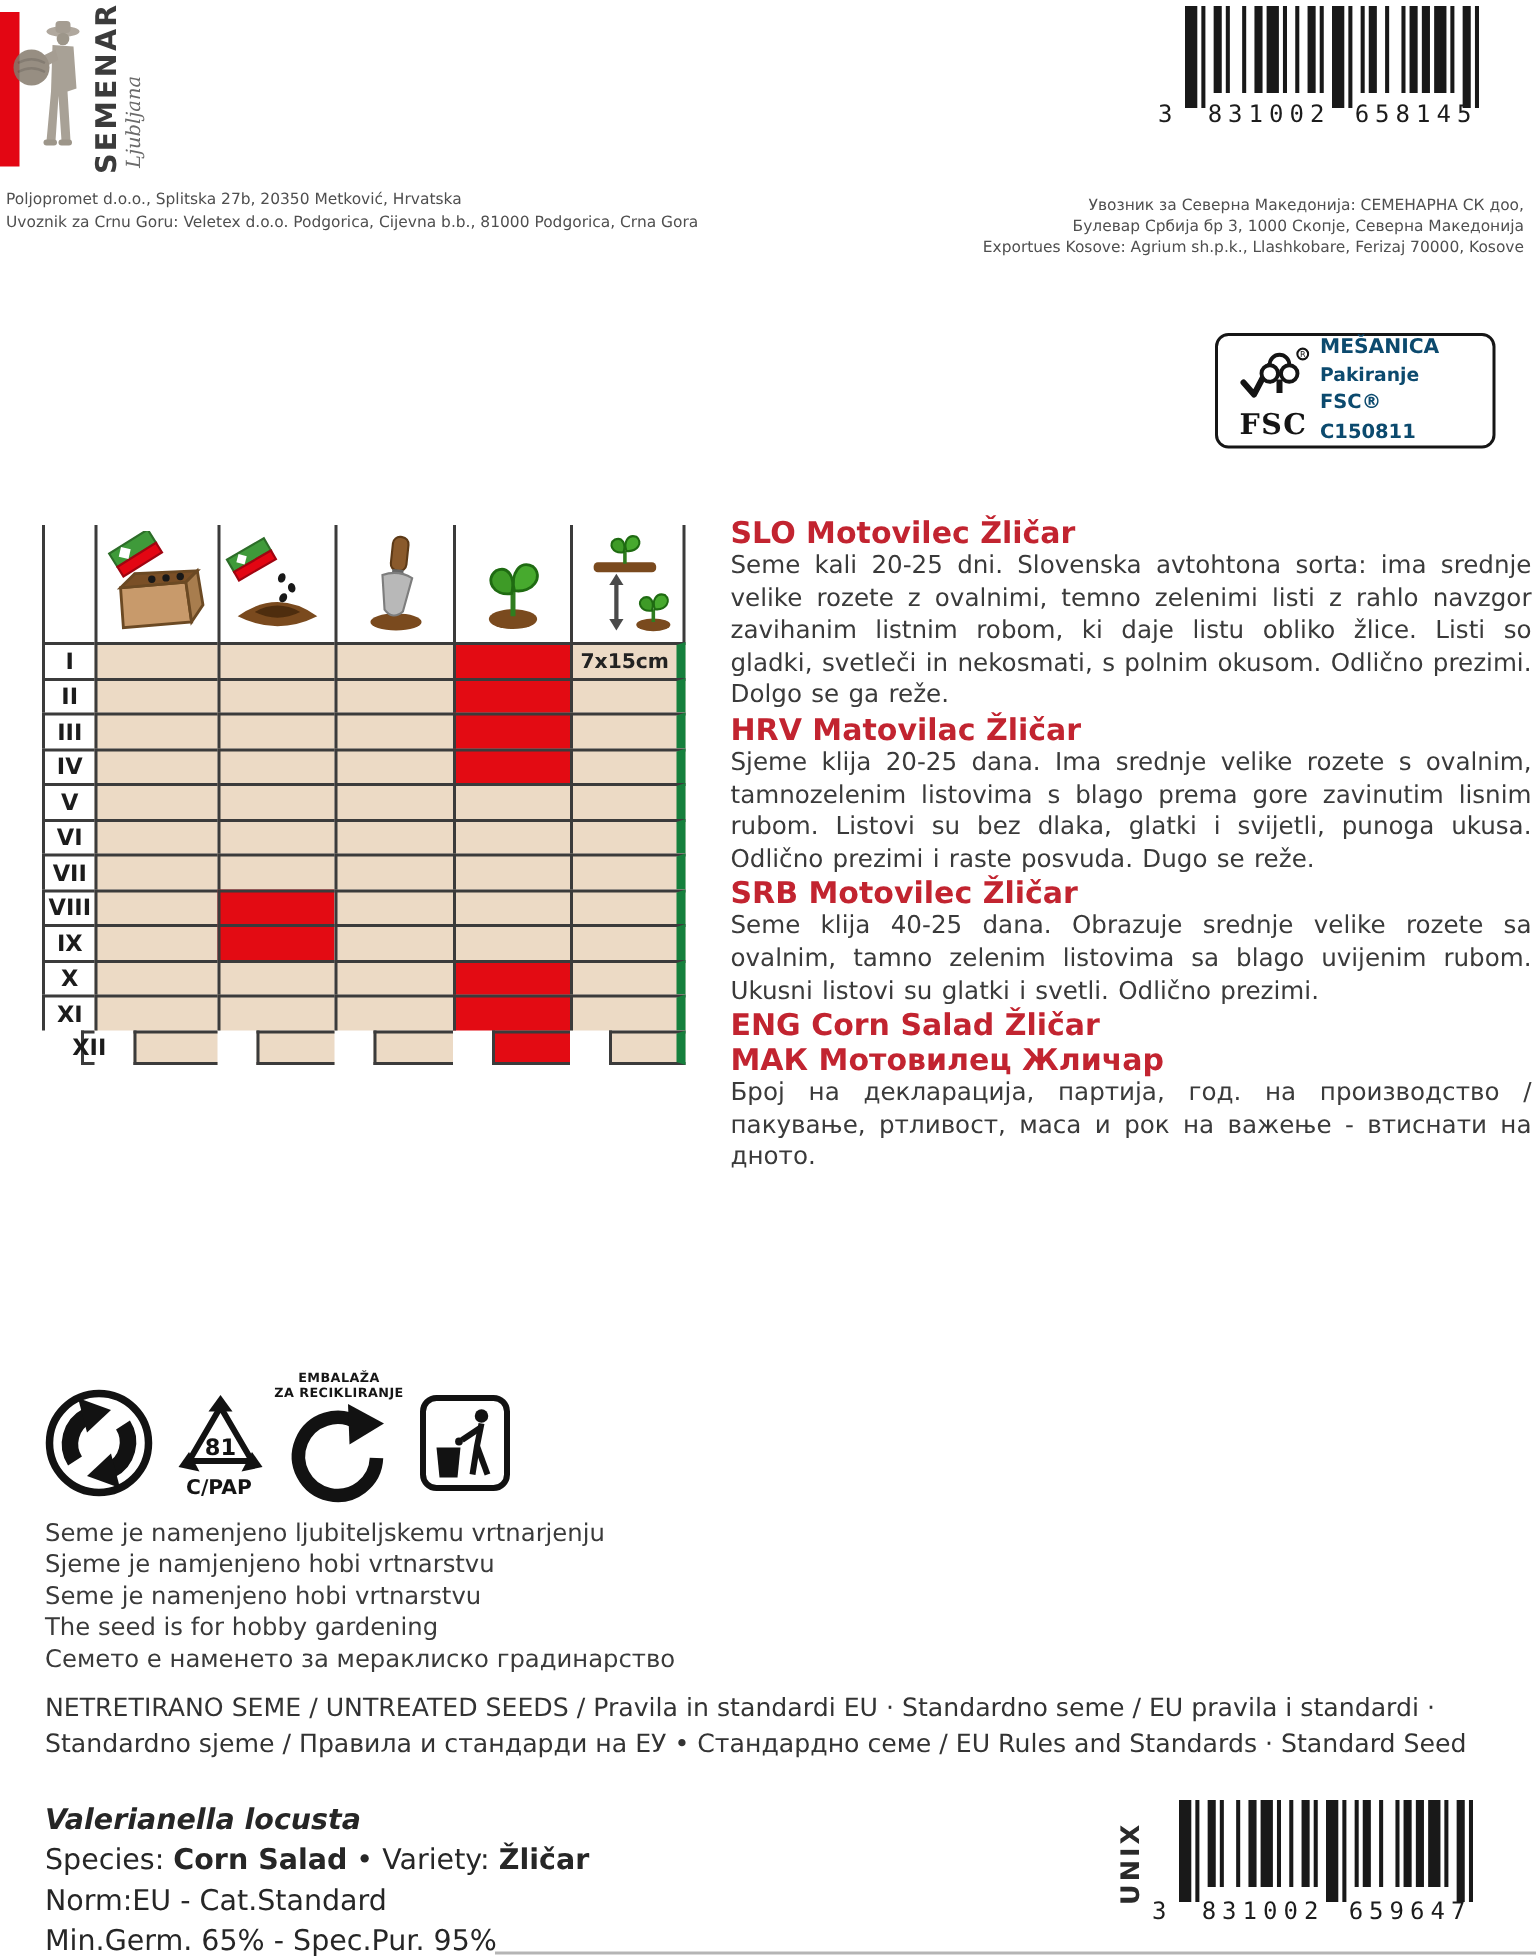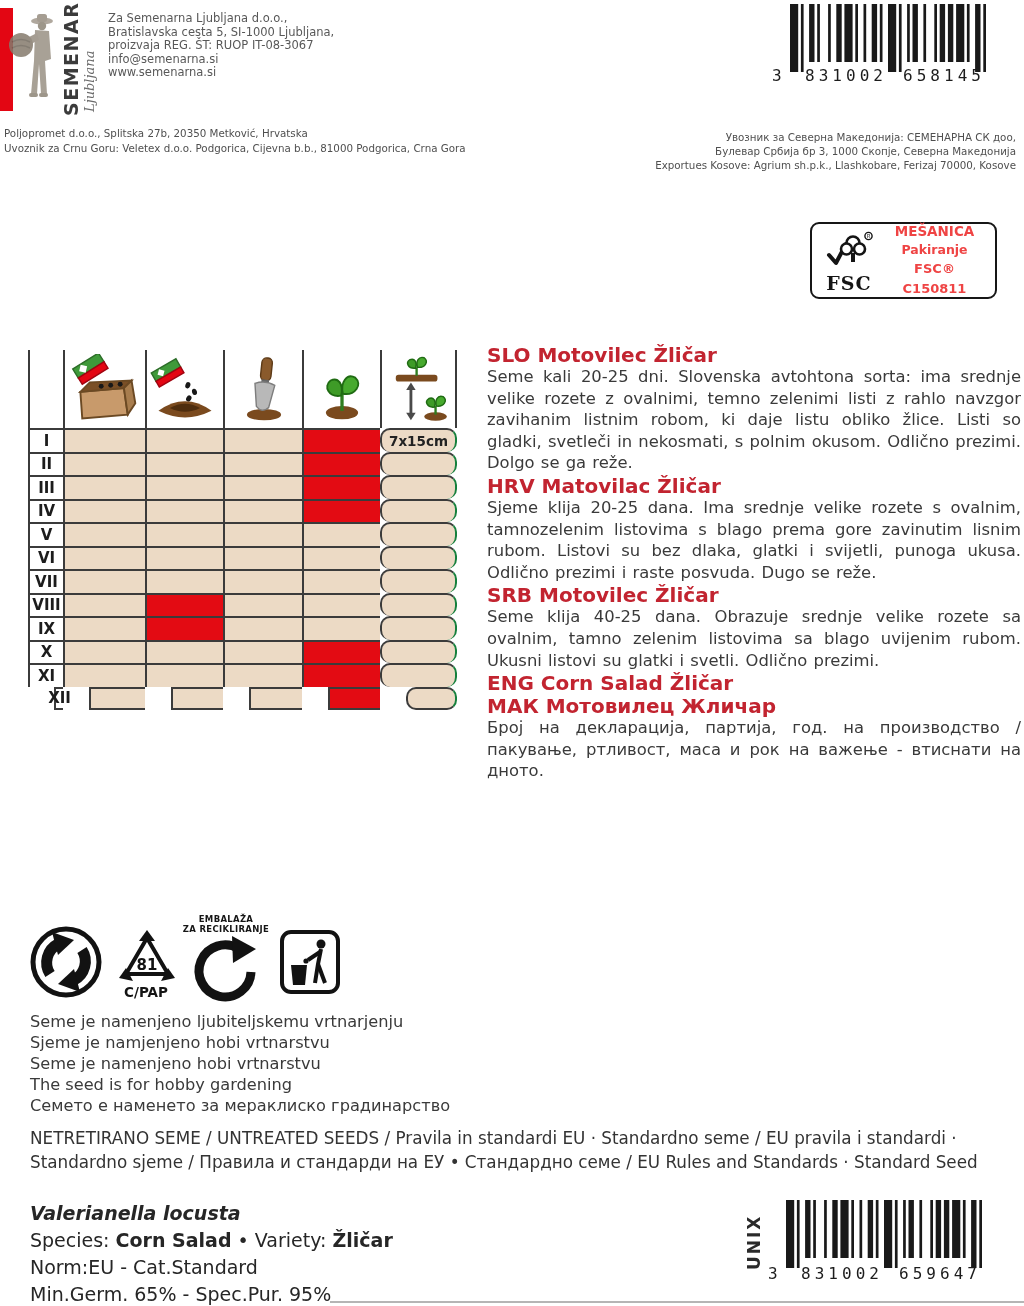--- a/index.html
+++ b/index.html
@@ -24,36 +24,36 @@
 
   
   .dist-left{ left:4px; top:126px; font-size:10.3px; line-height:15px; color:#4f4f4f; }
   .dist-right{ right:8px; top:130px; font-size:10.3px; line-height:14px; color:#4f4f4f; text-align:right; }
 
   
   .fsc-box{ left:810px; top:222px; width:187px; height:77px; border:2.5px solid #161616;
     border-radius:9px; display:flex; align-items:center; padding:4px 6px; background:#fff; }
   .fsc-left{ width:62px; text-align:center; }
   .fsc-label{ font-family:"DejaVu Serif", serif; font-weight:bold; font-size:19px; letter-spacing:1px; color:#141414; line-height:16px; }
-  .fsc-right{ flex:1; text-align:center; color:#ef4444; }
+  .fsc-right{ flex:1; color:#0c4a6e; }
   .fsc-l1{ font-weight:bold; font-size:13.5px; line-height:19px; }
   .fsc-l2{ font-weight:bold; font-size:12.5px; line-height:18px; }
   .fsc-l3{ font-weight:bold; font-size:13px; line-height:20px; }
 
   
   .cal{ left:28px; top:350px; width:431px; }
   .cal-head{ display:grid; grid-template-columns:35px 82px 78px 79px 78px 77px; height:78px; }
   .hcell{ border-left:2px solid #3b3b3b; display:flex; align-items:flex-end; justify-content:center; padding-bottom:2px; background:#fff; }
   .hcell:last-child{ border-right:2px solid #3b3b3b; }
   .cal-body{ display:grid; grid-template-columns:35px 82px 78px 79px 78px 77px; grid-auto-rows:23.5px; }
   .ccell{ border-left:2px solid #3b3b3b; border-top:2px solid #3b3b3b; background:#ecdac5; }
   .ccell.mlabel{ background:#ffffff; color:#1c1c1c; font-weight:bold; font-size:15px;
     display:flex; align-items:center; justify-content:center; }
   .ccell.hl{ background:#e30b13; }
-  .ccell.lastcol{ border-right:2px solid #15803d;border-radius:10px; }
+  .ccell.lastcol{ border-right:6px solid #15803d; }
   .ccell.lastrow{ border-bottom:2px solid #3b3b3b;margin-left:26px; }
   .spacing-note{ width:100%; height:100%; display:flex; align-items:center; justify-content:center;
     font-weight:bold; font-size:13.5px; color:#222; }
 
   
   .desc{ left:487px; top:343px; width:534px; }
   .desc h3{ font-size:20px; line-height:22px; color:#c22430; font-weight:bold; margin-top:1px; }
   .desc p{ font-size:16.4px; line-height:21.6px; text-align:justify; color:#3a3a3a; word-spacing:1px; }
 
   
@@ -88,27 +88,20 @@
         <path d="M21,25 L29,21 L31,28 L23,32 Z" fill="#968d80"></path>
         <circle cx="13" cy="33" r="12" fill="#857b6d"></circle>
         <path d="M4,30 Q13,25 22,30 M4,36 Q13,31 22,36" stroke="#6f665a" stroke-width="1.5" fill="none"></path>
         <rect x="31" y="81" width="9" height="4" rx="2" fill="#8d8476"></rect>
         <rect x="21" y="81" width="9" height="4" rx="2" fill="#8d8476"></rect>
       </g>
     </svg>
   </div>
   <div class="abs brand-vert">SEMENARNA</div>
   <div class="abs brand-script">Ljubljana</div>
-  <div class="abs address">
-    <div>Za Semenarna Ljubljana d.o.o.,</div>
-    <div>Bratislavska cesta 5, SI-1000 Ljubljana,</div>
-    <div>proizvaja REG. ŠT: RUOP IT-08-3067</div>
-    <div>info@semenarna.si</div>
-    <div>www.semenarna.si</div>
-  </div>
 
   <div class="abs" id="bars-top" style="left:790px;top:4px;width:196px;height:70px;"><svg width="196" height="70" viewBox="0 0 196 70">
         <rect x="0.0" y="0" width="8.2" height="68" fill="#191919"></rect>
         <rect x="10.9" y="0" width="2.7" height="68" fill="#191919"></rect>
         <rect x="19.1" y="0" width="5.4" height="58" fill="#191919"></rect>
         <rect x="27.2" y="0" width="2.7" height="58" fill="#191919"></rect>
         <rect x="38.1" y="0" width="2.7" height="58" fill="#191919"></rect>
         <rect x="46.3" y="0" width="5.4" height="58" fill="#191919"></rect>
         <rect x="54.4" y="0" width="8.2" height="58" fill="#191919"></rect>
         <rect x="65.3" y="0" width="2.7" height="58" fill="#191919"></rect>

